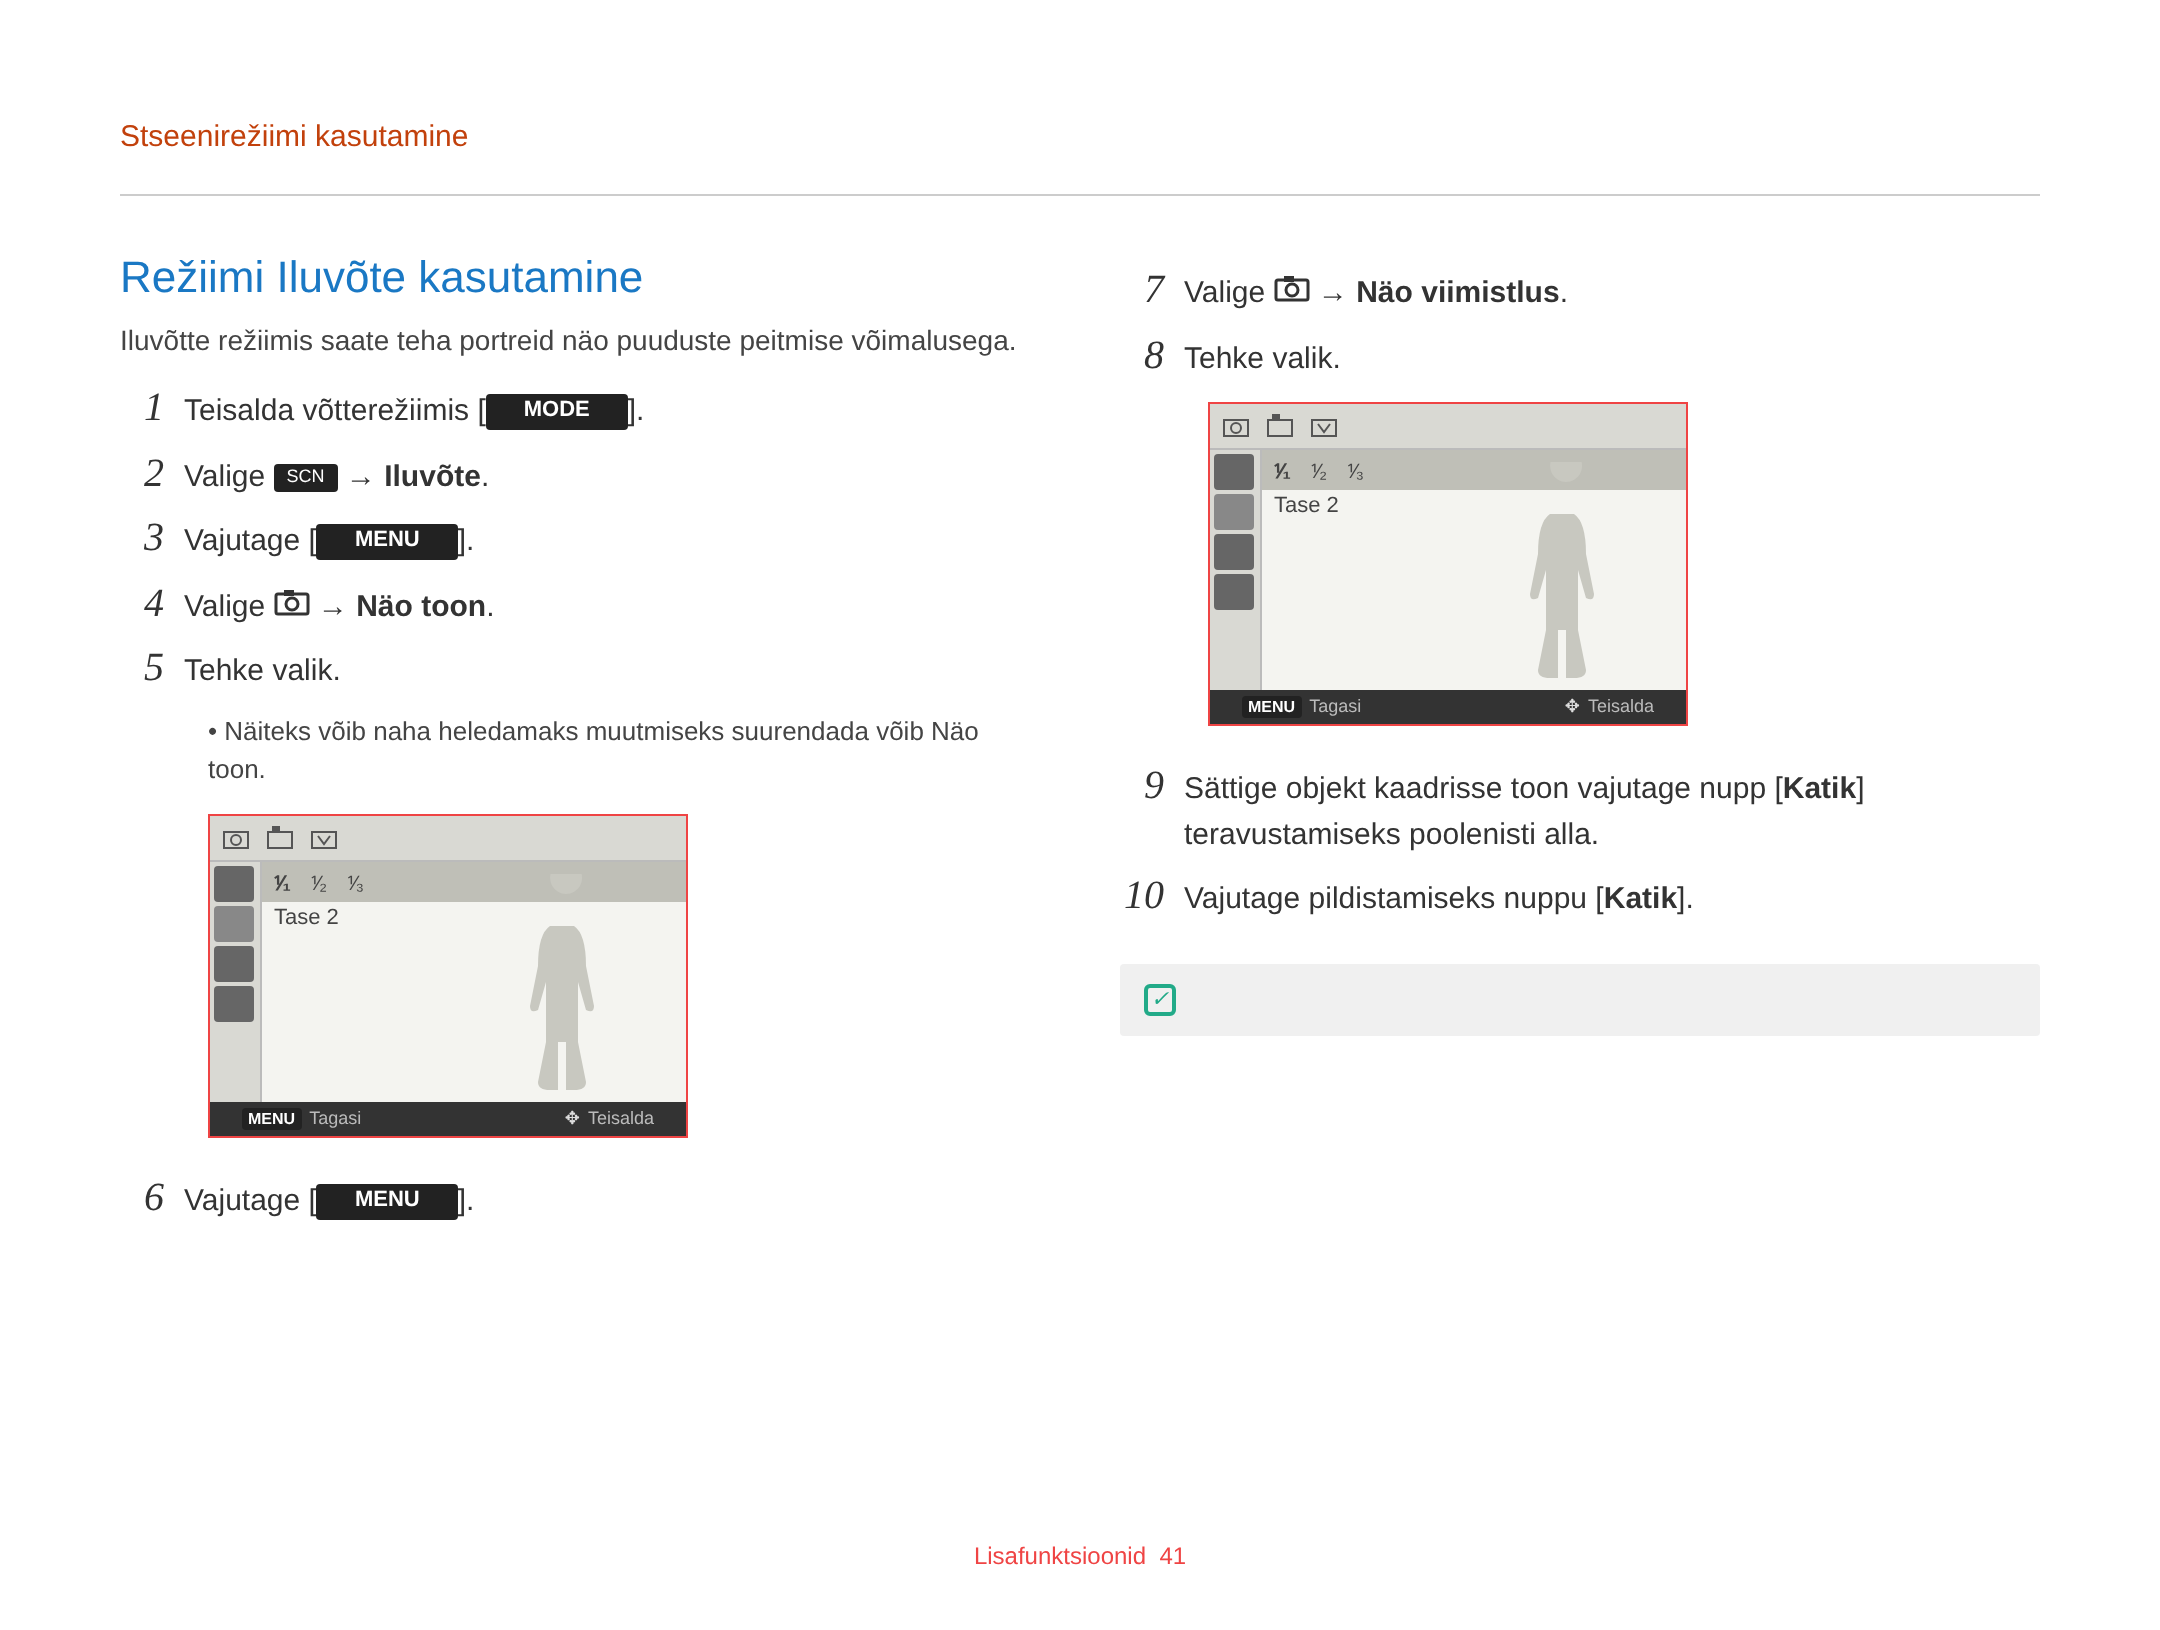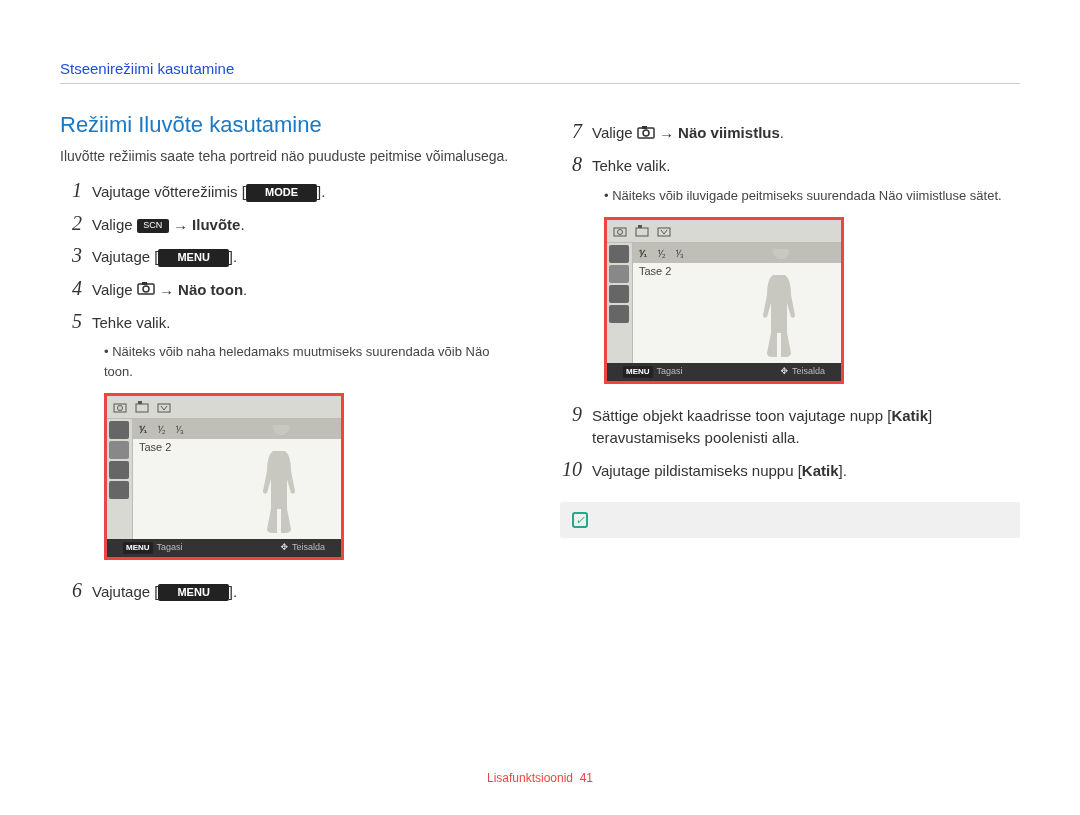--- a/index.html
+++ b/index.html
@@ -7,24 +7,24 @@
     font-family: Arial, Helvetica, sans-serif;
     background: #fff;
     color: #333;
     width: 1080px;
     height: 815px;
     position: relative;
     padding: 60px 60px 40px 60px;
     font-size: 15px;
   }
   .header-title {
-    color: #1d4ed8;
+    color: #c2410c;
     font-size: 15px;
     border-bottom: 1px solid #ccc;
-    padding-bottom: 6px;
+    padding-bottom: 20px;
     margin-bottom: 28px;
   }
   .columns {
     display: flex;
     gap: 40px;
   }
   .col { flex: 1; }
   .section-title {
     color: #1a78c4;
     font-size: 22px;
@@ -88,21 +88,21 @@
   .bullet-note {
     font-size: 13px;
     color: #444;
     margin: 4px 0 12px 44px;
     line-height: 1.5;
   }
   .bullet-note::before { content: "•  "; }
   .screenshot {
     width: 240px;
     margin: 10px 0 19px 44px;
-    border: 3px solid #ef4444;
+    border: 1px solid #ef4444;
     background: #f4f4f0;
     font-size: 10px;
     color: #444;
   }
   .sc-top {
     background: #d9d9d3;
     padding: 4px 6px;
     display: flex;
     gap: 8px;
     border-bottom: 1px solid #bbb;
@@ -189,21 +189,21 @@
 
 <div class="columns">
 
   <div class="col">
     <div class="section-title">Režiimi Iluvõte kasutamine</div>
     <div class="intro">Iluvõtte režiimis saate teha portreid näo puuduste peitmise võimalusega.</div>
 
     <div class="step">
       <div class="step-num">1</div>
       <div class="step-text">
-        <span>Vajutage võtterežiimis [</span><span class="btn-box">MODE</span><span>].</span>
+        <span>Teisalda võtterežiimis [</span><span class="btn-box">MODE</span><span>].</span>
       </div>
     </div>
 
     <div class="step">
       <div class="step-num">2</div>
       <div class="step-text">
         <span>Valige </span><span class="icon-box">SCN</span><b> → Iluvõte</b><span>.</span>
       </div>
     </div>
 
@@ -289,21 +289,20 @@
               <circle cx="9" cy="8" r="3" fill="none" stroke="#333" stroke-width="1.5"></circle>
               <rect x="5" y="1" width="5" height="3" fill="#333"></rect>
             </svg></span><b> → Näo viimistlus</b><span>.</span>
       </div>
     </div>
 
     <div class="step">
       <div class="step-num">8</div>
       <div class="step-text">Tehke valik.</div>
     </div>
-    <div class="bullet-note">Näiteks võib iluvigade peitmiseks suurendada Näo viimistluse sätet.</div>
 
     <div class="screenshot">
       <div class="sc-top">
         <svg class="sc-top-icon" viewBox="0 0 14 14">
             <rect x="1" y="4" width="12" height="8" stroke="#555" fill="none"></rect>
             <circle cx="7" cy="8" r="2.5" stroke="#555" fill="none"></circle>
           </svg>
         <svg class="sc-top-icon" viewBox="0 0 14 14">
             <rect x="1" y="4" width="12" height="8" stroke="#555" fill="none"></rect>
             <rect x="3" y="1" width="4" height="3" fill="#555"></rect>

